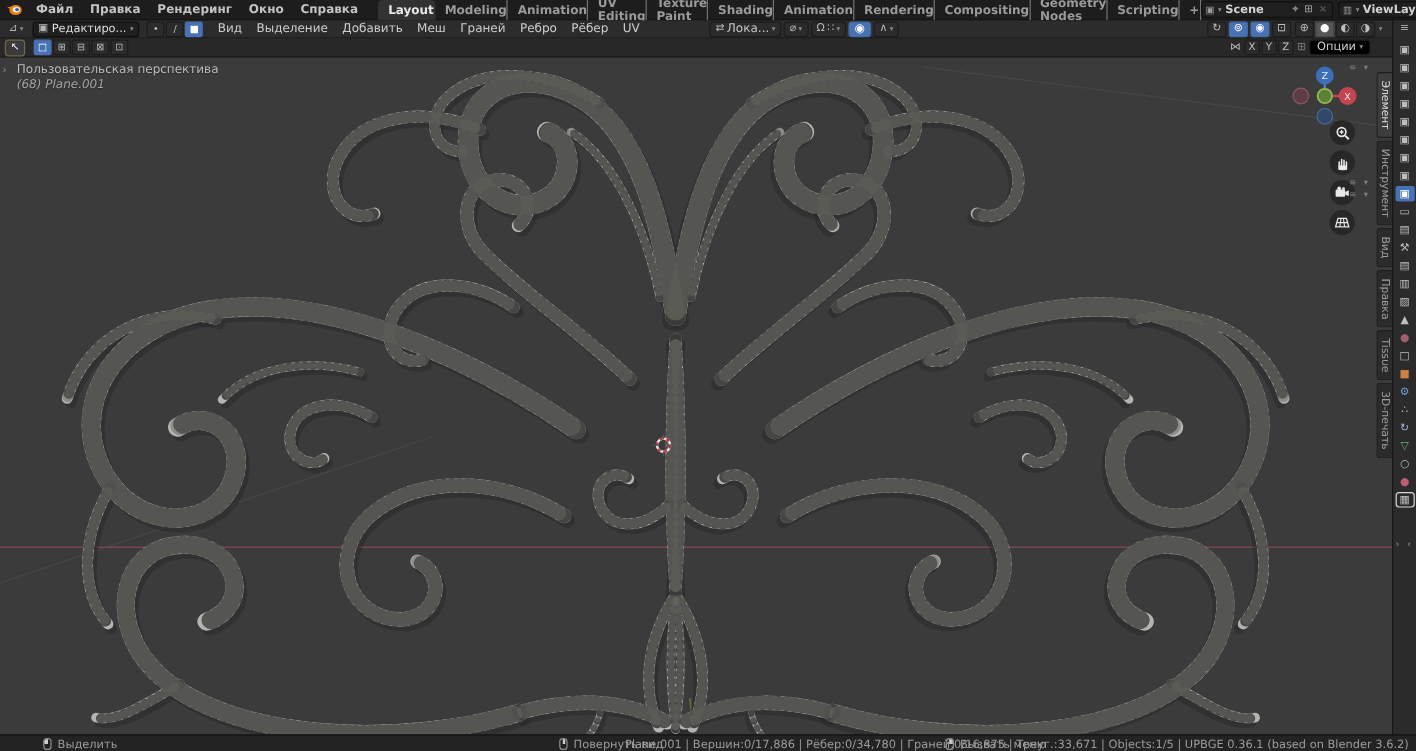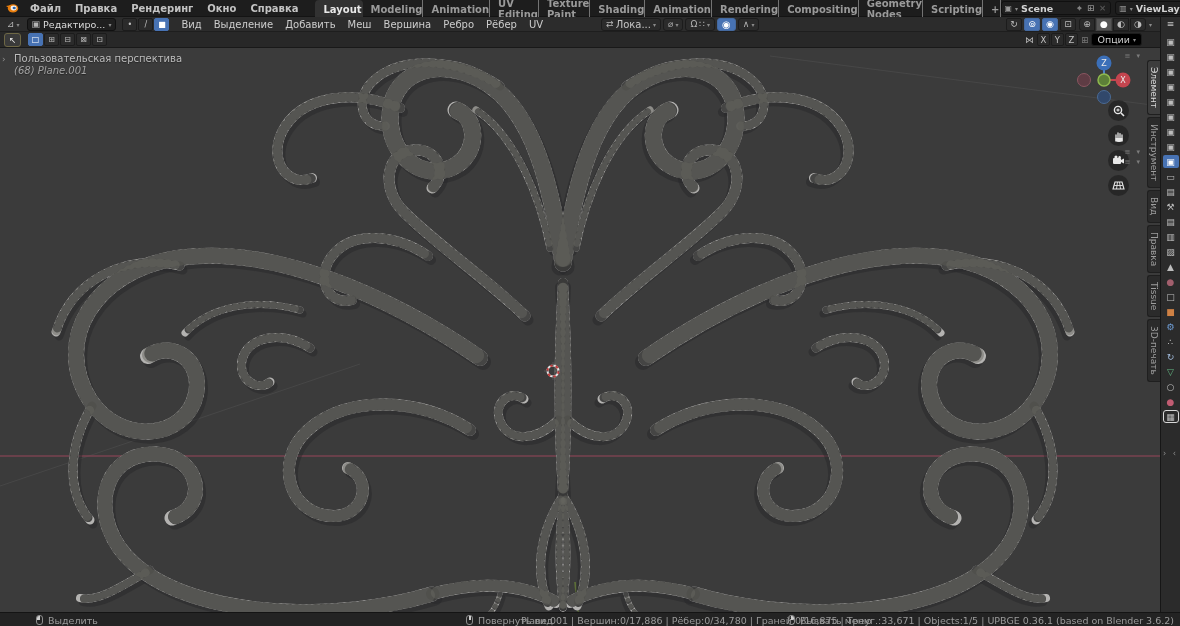--- a/index.html
+++ b/index.html
@@ -165,21 +165,21 @@
             </div>
             <div class="selbtn active">
               <span>■</span>
             </div>
         </div>
         <div class="hmenus">
           <div class="mi">Вид</div>
             <div class="mi">Выделение</div>
             <div class="mi">Добавить</div>
             <div class="mi">Меш</div>
-            <div class="mi">Вершина</div>
+            <div class="mi">Граней</div>
             <div class="mi">Ребро</div>
             <div class="mi">Рёбер</div>
             <div class="mi">UV</div>
         </div>
         <div class="centergrp">
           <div class="tgl">
             <span class="hglyph">⇄</span>
             <span>Лока...</span>
             <span class="caret">▾</span>
           </div>

